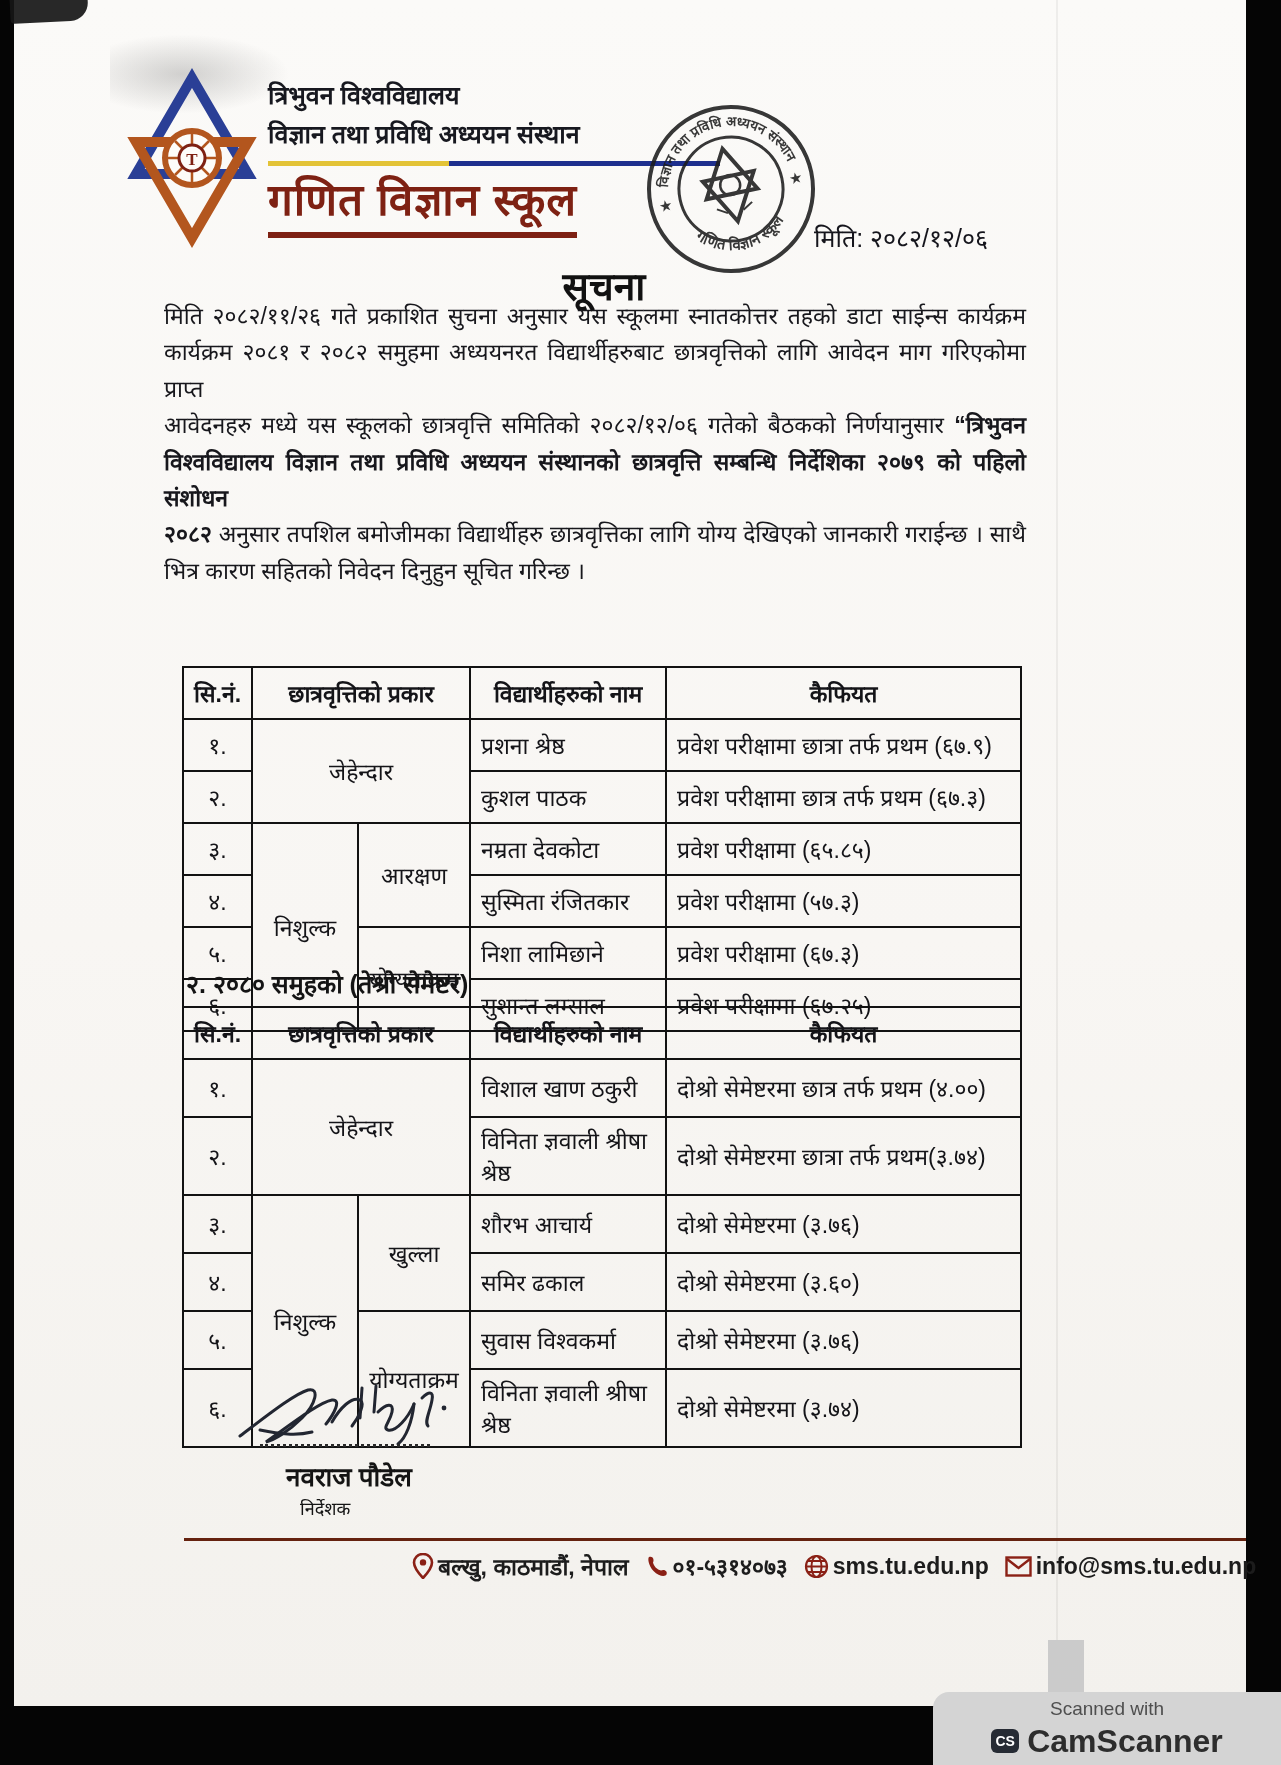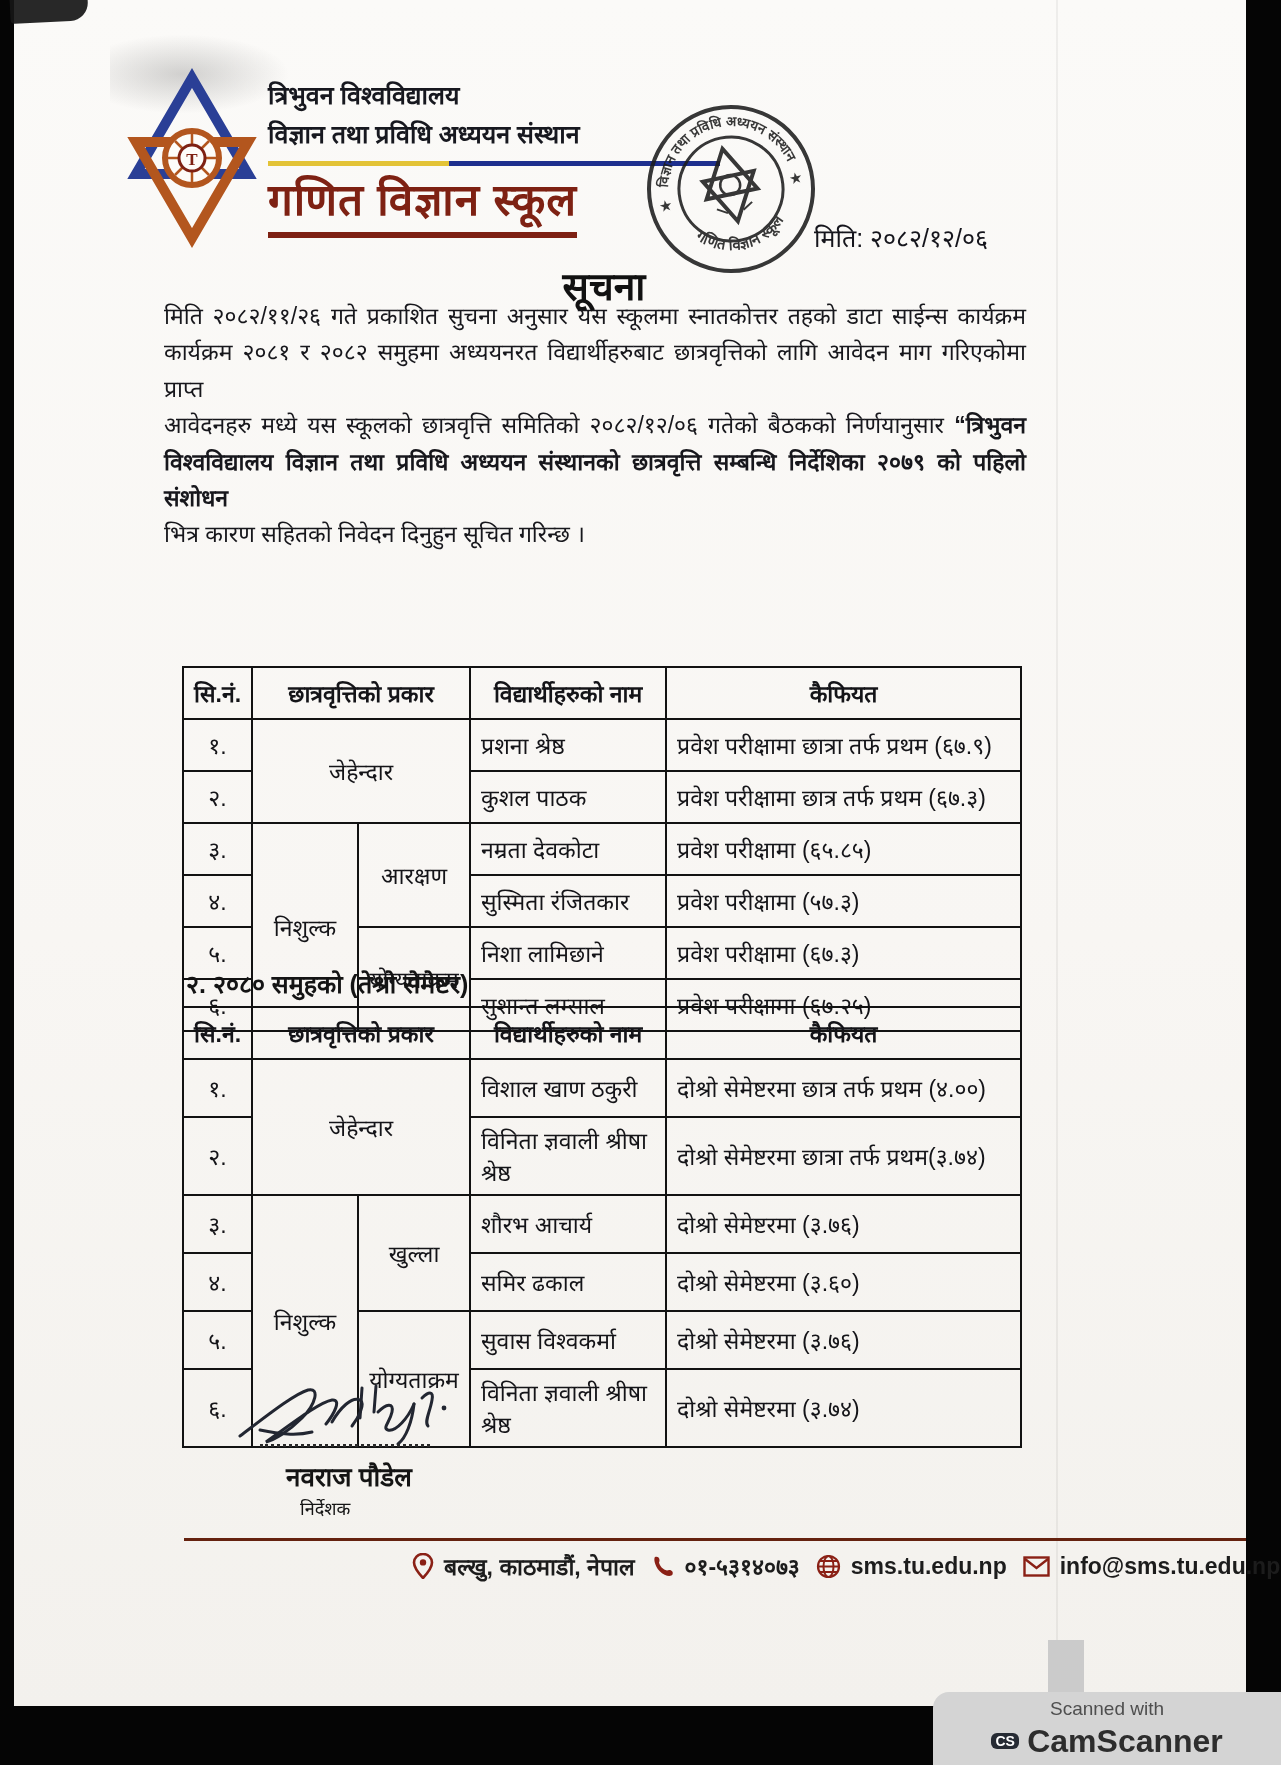--- a/index.html
+++ b/index.html
@@ -48,31 +48,31 @@
   
   .sig-squiggle{position:absolute;left:222px;top:1378px;width:215px;height:76px;}
   .sig-dots{position:absolute;left:246px;top:1444px;width:170px;border-bottom:3.5px dotted #2a2a2a;}
   .sig-name{position:absolute;left:272px;top:1458px;font-size:26px;font-weight:bold;color:#141414;}
   .sig-title{position:absolute;left:286px;top:1496px;font-size:18px;color:#141414;}
 
   
   .footer-rule{position:absolute;left:170px;top:1538px;width:1062px;height:3px;background:#65220f;}
   .footer-row{position:absolute;left:398px;top:1550px;display:flex;align-items:center;gap:16px;
               font-size:23px;font-weight:bold;color:#1c1c1c;white-space:nowrap;}
-  .f-item{display:flex;align-items:center;gap:10px;}
+  .f-item{display:flex;align-items:center;gap:4px;}
   .f-item svg{display:block;}
 
   
   .tab-artifact{position:absolute;left:1048px;top:1640px;width:36px;height:58px;background:#cbcbcb;}
   .badge{position:absolute;left:933px;top:1692px;width:348px;height:73px;background:#d4d4d4;
          border-radius:16px 0 0 0;display:flex;flex-direction:column;align-items:center;
          justify-content:center;gap:3px;}
   .badge-line1{font-size:19px;color:#4e4e4e;}
   .badge-row{display:flex;align-items:center;gap:8px;}
-  .cs-logo{width:28px;height:16px;background:#262b34;color:#fff;border-radius:6px;
+  .cs-logo{width:28px;height:24px;background:#262b34;color:#fff;border-radius:6px;
            font-size:14px;font-weight:bold;display:flex;align-items:center;justify-content:center;}
   .cs-name{font-size:32px;font-weight:bold;color:#2d2d2d;}
 </style>
 </head>
 <body>
 
 <div class="canvas">
   <div class="page">
     <div class="smudge-tl"></div>
     <div class="speckle"></div>
@@ -122,20 +122,21 @@
     </svg>
 
     <div class="doc-date">मिति: २०८२/१२/०६</div>
 
     <div class="notice-title">सूचना</div>
     <div class="notice-body">
         <div class="notice-line"><span>मिति २०८२/११/२६ गते प्रकाशित सुचना अनुसार यस स्कूलमा स्नातकोत्तर तहको डाटा साईन्स कार्यक्रम</span></div>
         <div class="notice-line"><span>कार्यक्रम २०८१ र २०८२ समुहमा अध्ययनरत विद्यार्थीहरुबाट छात्रवृत्तिको लागि आवेदन माग गरिएकोमा प्राप्त</span></div>
         <div class="notice-line"><span>आवेदनहरु मध्ये यस स्कूलको छात्रवृत्ति समितिको २०८२/१२/०६ गतेको बैठकको निर्णयानुसार </span><span class="bold">“त्रिभुवन</span></div>
         <div class="notice-line"><span class="bold">विश्वविद्यालय विज्ञान तथा प्रविधि अध्ययन संस्थानको छात्रवृत्ति सम्बन्धि निर्देशिका २०७९ को पहिलो संशोधन</span></div>
+        <div class="notice-line"><span class="bold">२०८२</span><span> अनुसार तपशिल बमोजीमका विद्यार्थीहरु छात्रवृत्तिका लागि योग्य देखिएको जानकारी गराईन्छ । साथै</span></div>
         <div class="notice-line"><span>भित्र कारण सहितको निवेदन दिनुहुन सूचित गरिन्छ ।</span></div>
       </div>
 
     <table class="sch t1">
       <colgroup>
           <col style="width:60px">
           <col style="width:106px">
           <col style="width:112px">
           <col style="width:196px">
           <col>

